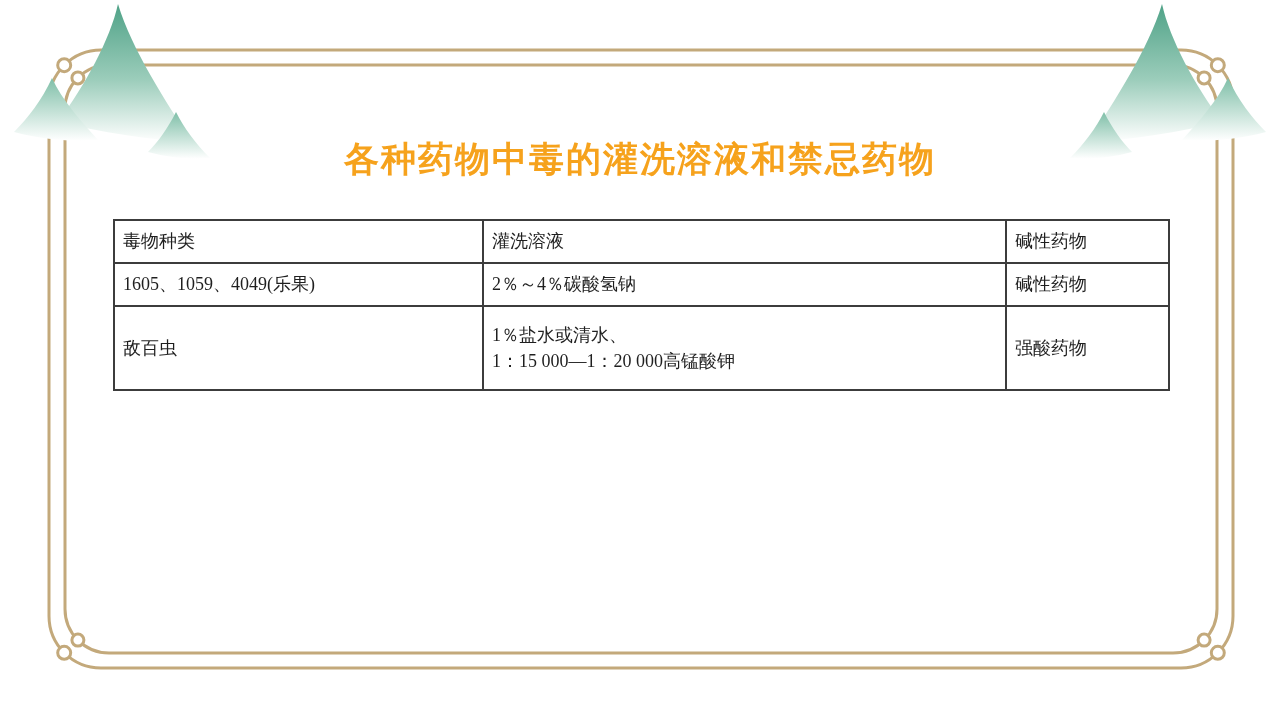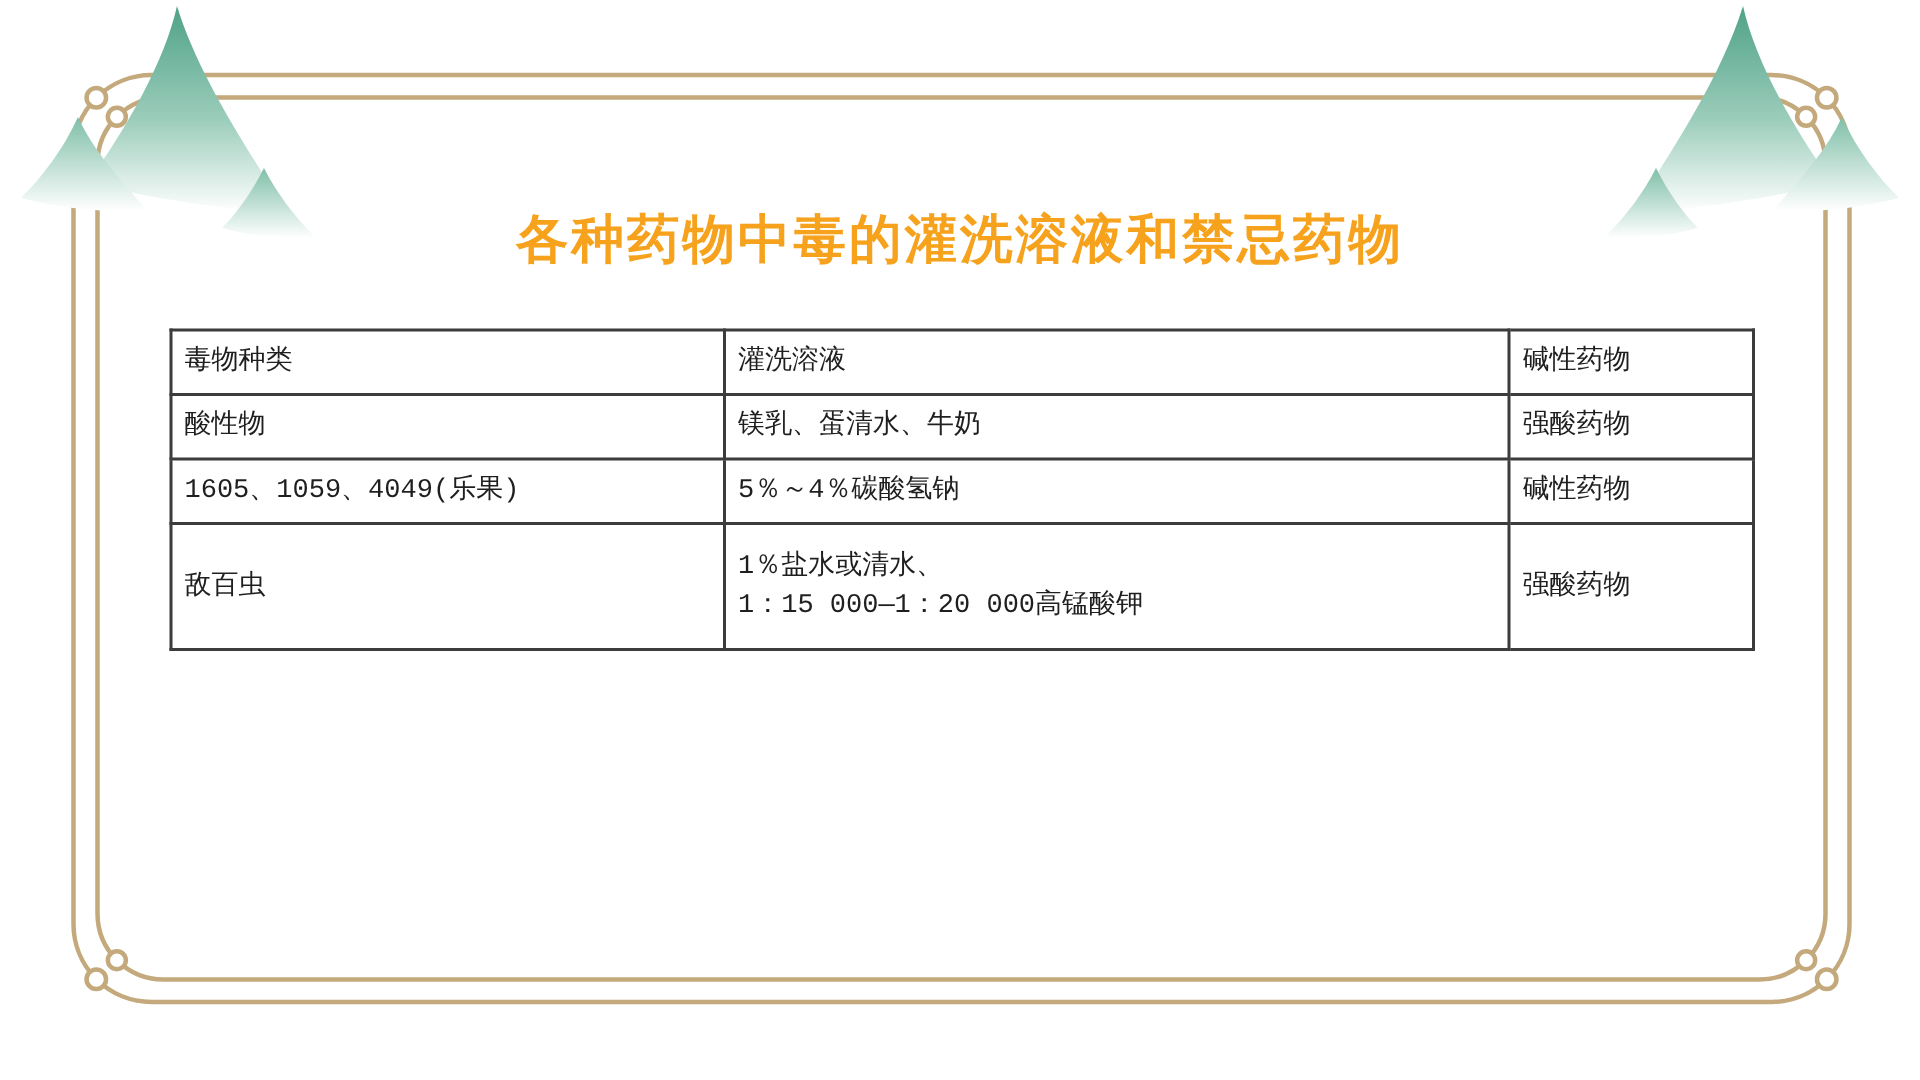--- a/index.html
+++ b/index.html
@@ -1,18 +1,18 @@
 <!DOCTYPE html>
 <html style="--title-orange: #F6A21C; --frame-tan: #C3A97B; --mountain-green-dark: #4FA287; --mountain-green-light: #8FC7B1; --table-border: #3C3C3C; --table-text: #1F1F1F;"><head>
 <meta charset="utf-8">
 <style>
   html,body{margin:0;padding:0;background:#ffffff;}
   .slide{
     position:relative;width:1280px;height:720px;background:#ffffff;overflow:hidden;
-    font-family:Liberation Mono, monospace;
+    font-family:Liberation Serif, serif;
   }
   svg.decor{position:absolute;left:0;top:0;width:1280px;height:720px;}
   .frame-line{fill:none;stroke:var(--frame-tan,#C3A97B);stroke-width:3;}
   .frame-bead{fill:#ffffff;stroke:var(--frame-tan,#C3A97B);stroke-width:3;}
   h1.title{
     position:absolute;left:0;top:136px;width:1280px;margin:0;
     text-align:center;font-size:35px;font-weight:bold;letter-spacing:2px;
     color:var(--title-orange,#F6A21C);
   }
   table.poison{
@@ -82,30 +82,23 @@
       </colgroup>
       <thead>
         <tr>
           <th>毒物种类</th>
           <th>灌洗溶液</th>
           <th>碱性药物</th>
         </tr>
       </thead>
       <tbody>
         <tr>
-          <td>酸性物</td>
-          <td>
-            <div>镁乳、蛋清水、牛奶</div>
-          </td>
-          <td>强酸药物</td>
-        </tr>
-        <tr>
           <td>1605、1059、4049(乐果)</td>
           <td>
-            <div>5％～4％碳酸氢钠</div>
+            <div>2％～4％碳酸氢钠</div>
           </td>
           <td>碱性药物</td>
         </tr>
         <tr class="tall">
           <td>敌百虫</td>
           <td>
             <div>1％盐水或清水、</div>
             <div>1：15 000—1：20 000高锰酸钾</div>
           </td>
           <td>强酸药物</td>

